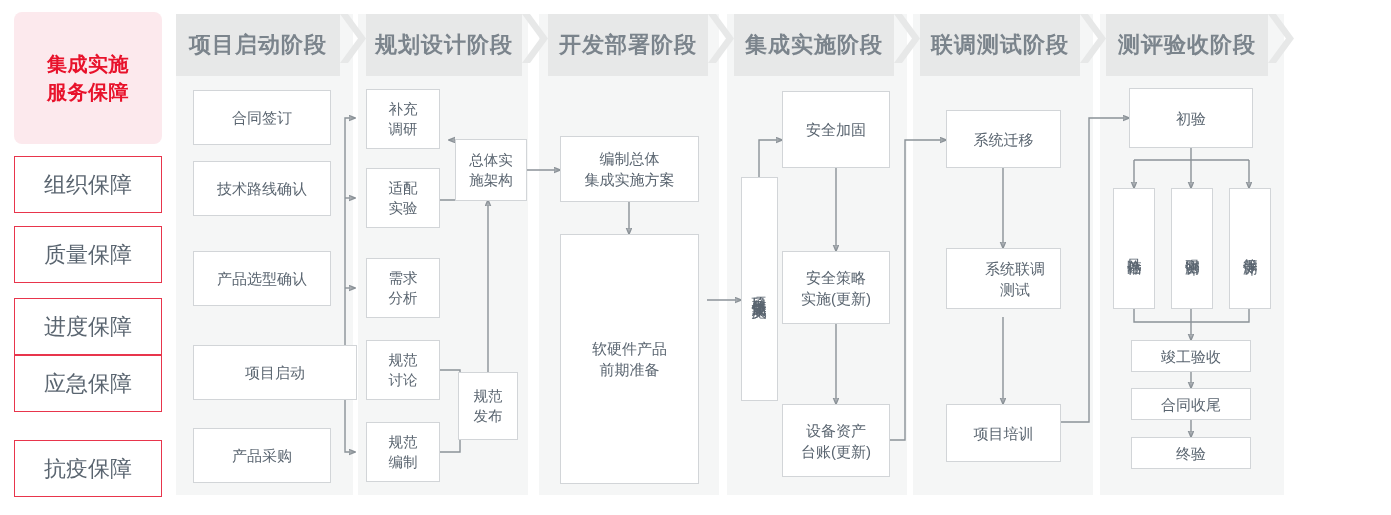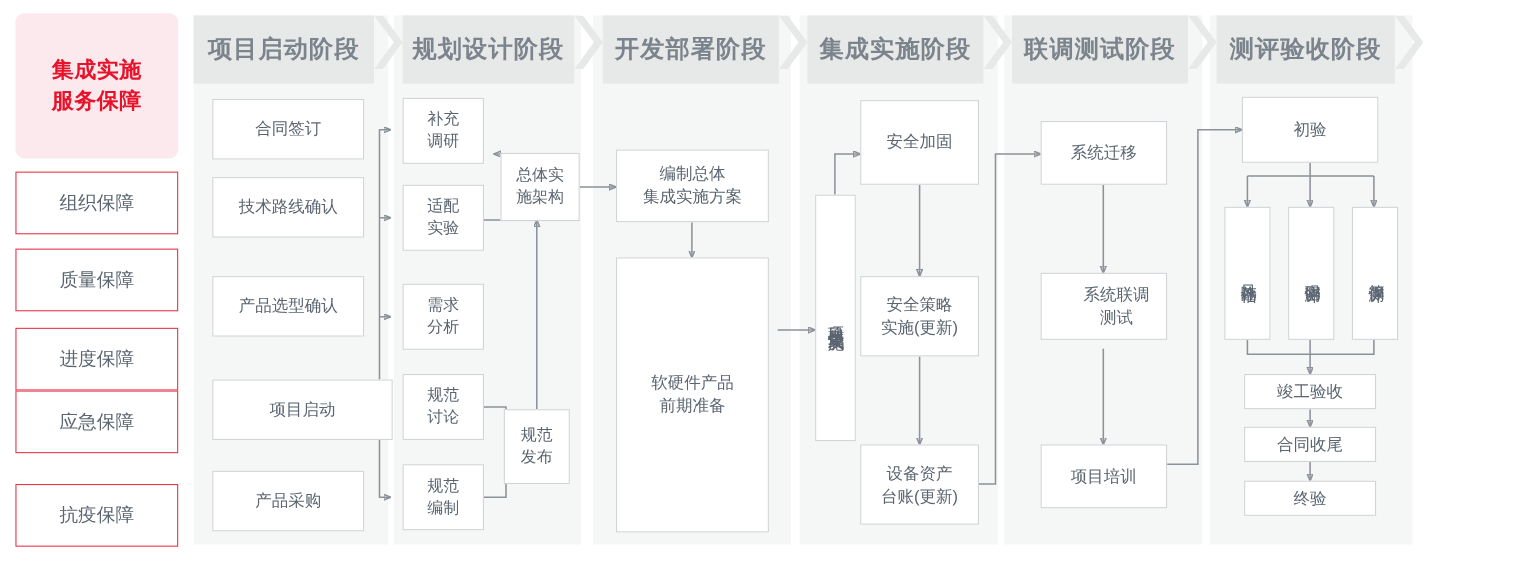--- a/index.html
+++ b/index.html
@@ -35,21 +35,21 @@
     line-height: 28px;
     text-align: right;
     letter-spacing: 0.5px;
   }
 
   .sidebar-item {
     left: 14px; width: 148px; height: 57px;
     background: #ffffff;
     border: 1px solid #e8354c;
     display: flex; align-items: center; justify-content: center;
-    font-size: 17px;
+    font-size: 22px;
     color: #5a6570;
   }
 
   
   .phase-col-bg {
     top: 14px; height: 481px;
     background: #f5f6f6;
   }
   .phase-header {
     top: 14px; height: 62px;

